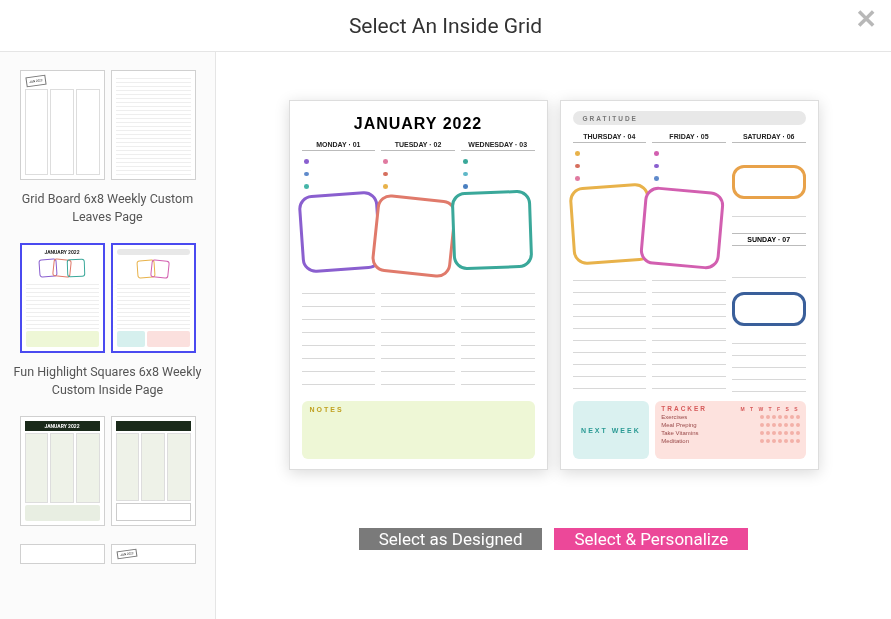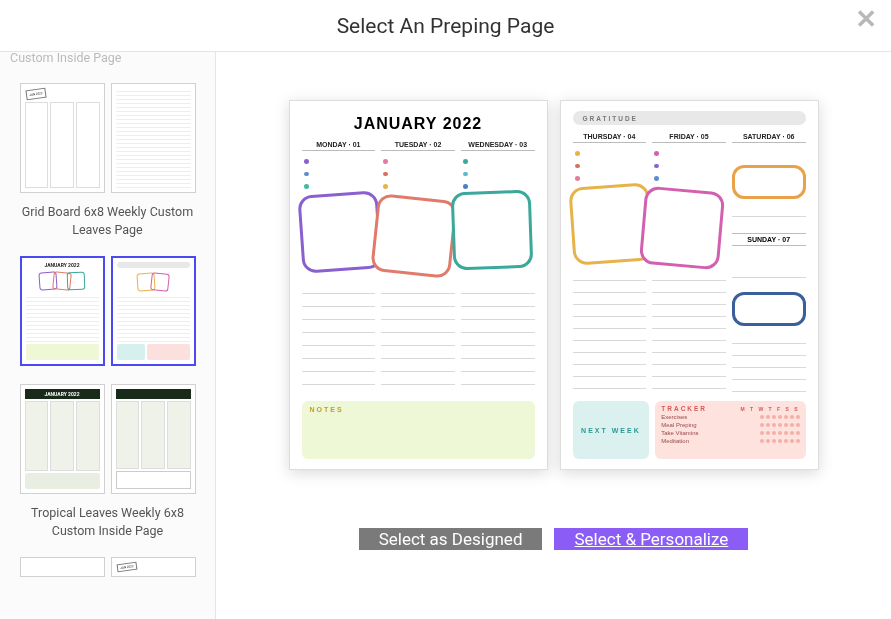--- a/index.html
+++ b/index.html
@@ -110,35 +110,34 @@
   .dots { display:flex; gap:2px; }
   .dots span { width:4px; height:4px; border-radius:50%; background:#f3b0a8; display:inline-block; }
 
   
   .btn-row { display:flex; gap:12px; margin-top:58px; }
   .btn {
     padding: 1px 20px; font-size:17px; color:#fff; border:none; cursor:pointer;
     font-family: inherit;
   }
   .btn-gray { background:#7a7a7a; }
-  .btn-red  { background:#8b5cf6;text-decoration:underline; }
+  .btn-red  { background:#ec4899; }
 </style>
 </head>
 <body>
 
 <div class="modal-header">
-  <div class="modal-title">Select An Preping Page</div>
+  <div class="modal-title">Select An Inside Grid</div>
   <div class="close-btn">✕</div>
 </div>
 
 <div class="body-area">
 
   <div class="sidebar">
 
-    <div class="truncated-label">Custom Inside Page</div>
 
     <div class="thumb-item">
       <div class="thumb-pair">
         <div class="thumb-page">
           <div class="t-badge">JAN 2022</div>
           <div class="t-cols">
               <div class="t-col"></div>
               <div class="t-col"></div>
               <div class="t-col"></div>
             </div>
@@ -168,20 +167,21 @@
             <div class="t-sq" style="border-color:#e8b24a"></div>
             <div class="t-sq t-sq2" style="border-color:#d25fb0"></div>
           </div>
           <div class="t-row-lines"></div>
           <div style="display:flex;gap:2px">
               <div class="t-note teal" style="flex:1"></div>
               <div class="t-note pink" style="flex:1.5"></div>
             </div>
         </div>
       </div>
+      <div class="thumb-label">Fun Highlight Squares 6x8 Weekly Custom Inside Page</div>
     </div>
 
     <div class="thumb-item">
       <div class="thumb-pair">
         <div class="thumb-page">
           <div class="t-title t-dark" style="padding:2px 0">JANUARY 2022</div>
           <div class="t-cols">
               <div class="t-col" style="background:#eef2e8"></div>
               <div class="t-col" style="background:#eef2e8"></div>
               <div class="t-col" style="background:#eef2e8"></div>
@@ -191,21 +191,20 @@
         <div class="thumb-page">
           <div style="height:10px;background:#1a2a1a"></div>
           <div class="t-cols">
               <div class="t-col" style="background:#eef2e8"></div>
               <div class="t-col" style="background:#eef2e8"></div>
               <div class="t-col" style="background:#eef2e8"></div>
             </div>
           <div style="height:18px;border:1px solid #ccc;margin-top:2px"></div>
         </div>
       </div>
-      <div class="thumb-label">Tropical Leaves Weekly 6x8 Custom Inside Page</div>
     </div>
 
     <div class="thumb-item">
       <div class="thumb-pair">
         <div class="thumb-page" style="height:20px"></div>
         <div class="thumb-page" style="height:20px">
           <div class="t-badge">JAN 2022</div>
         </div>
       </div>
     </div>

